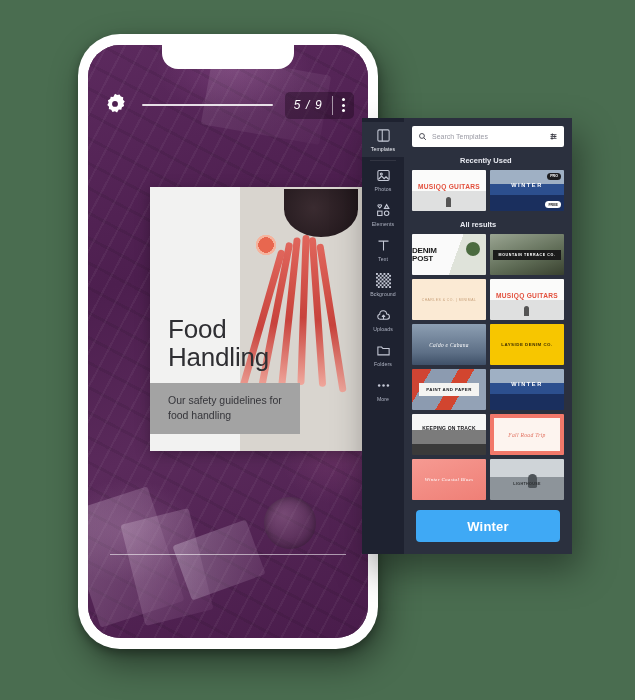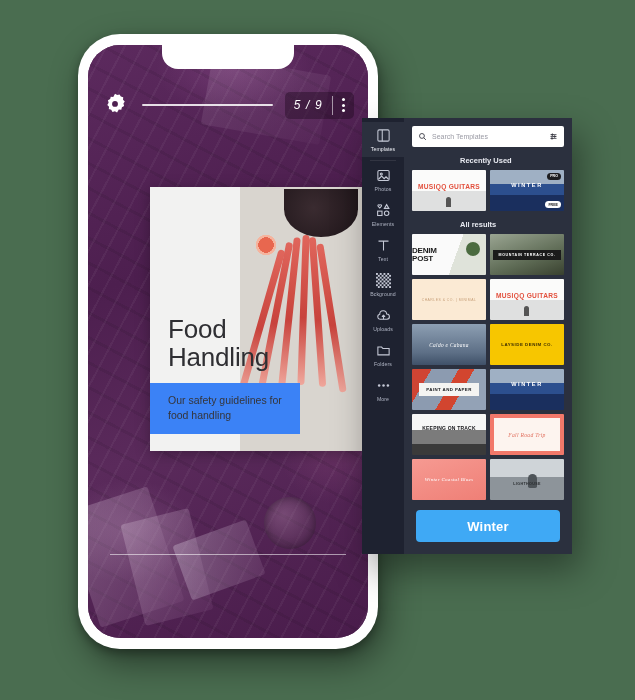--- a/index.html
+++ b/index.html
@@ -123,21 +123,21 @@
   }
   .food-title {
     position: absolute; left: 18px; top: 128px;
     font-size: 26px; line-height: 1.08;
     color: #2f2f33; font-weight: 400;
     letter-spacing: -.2px;
   }
   .food-banner {
     position: absolute; left: 0; top: 196px;
     width: 150px; padding: 10px 12px 11px 18px;
-    background: #3b82f6;
+    background: #a3a3a3;
   }
   .food-banner p { font-size: 10.5px; line-height: 1.45; color: #35353a; }
 
   
   #phone-bottom {
     position: absolute; left: 0; bottom: 0; width: 100%; height: 96px;
     z-index: 4;
   }
   #hairline { position: absolute; left: 22px; right: 22px; top: 12px; height: 1px; background: rgba(255,255,255,.55); }
   #select-caption {

